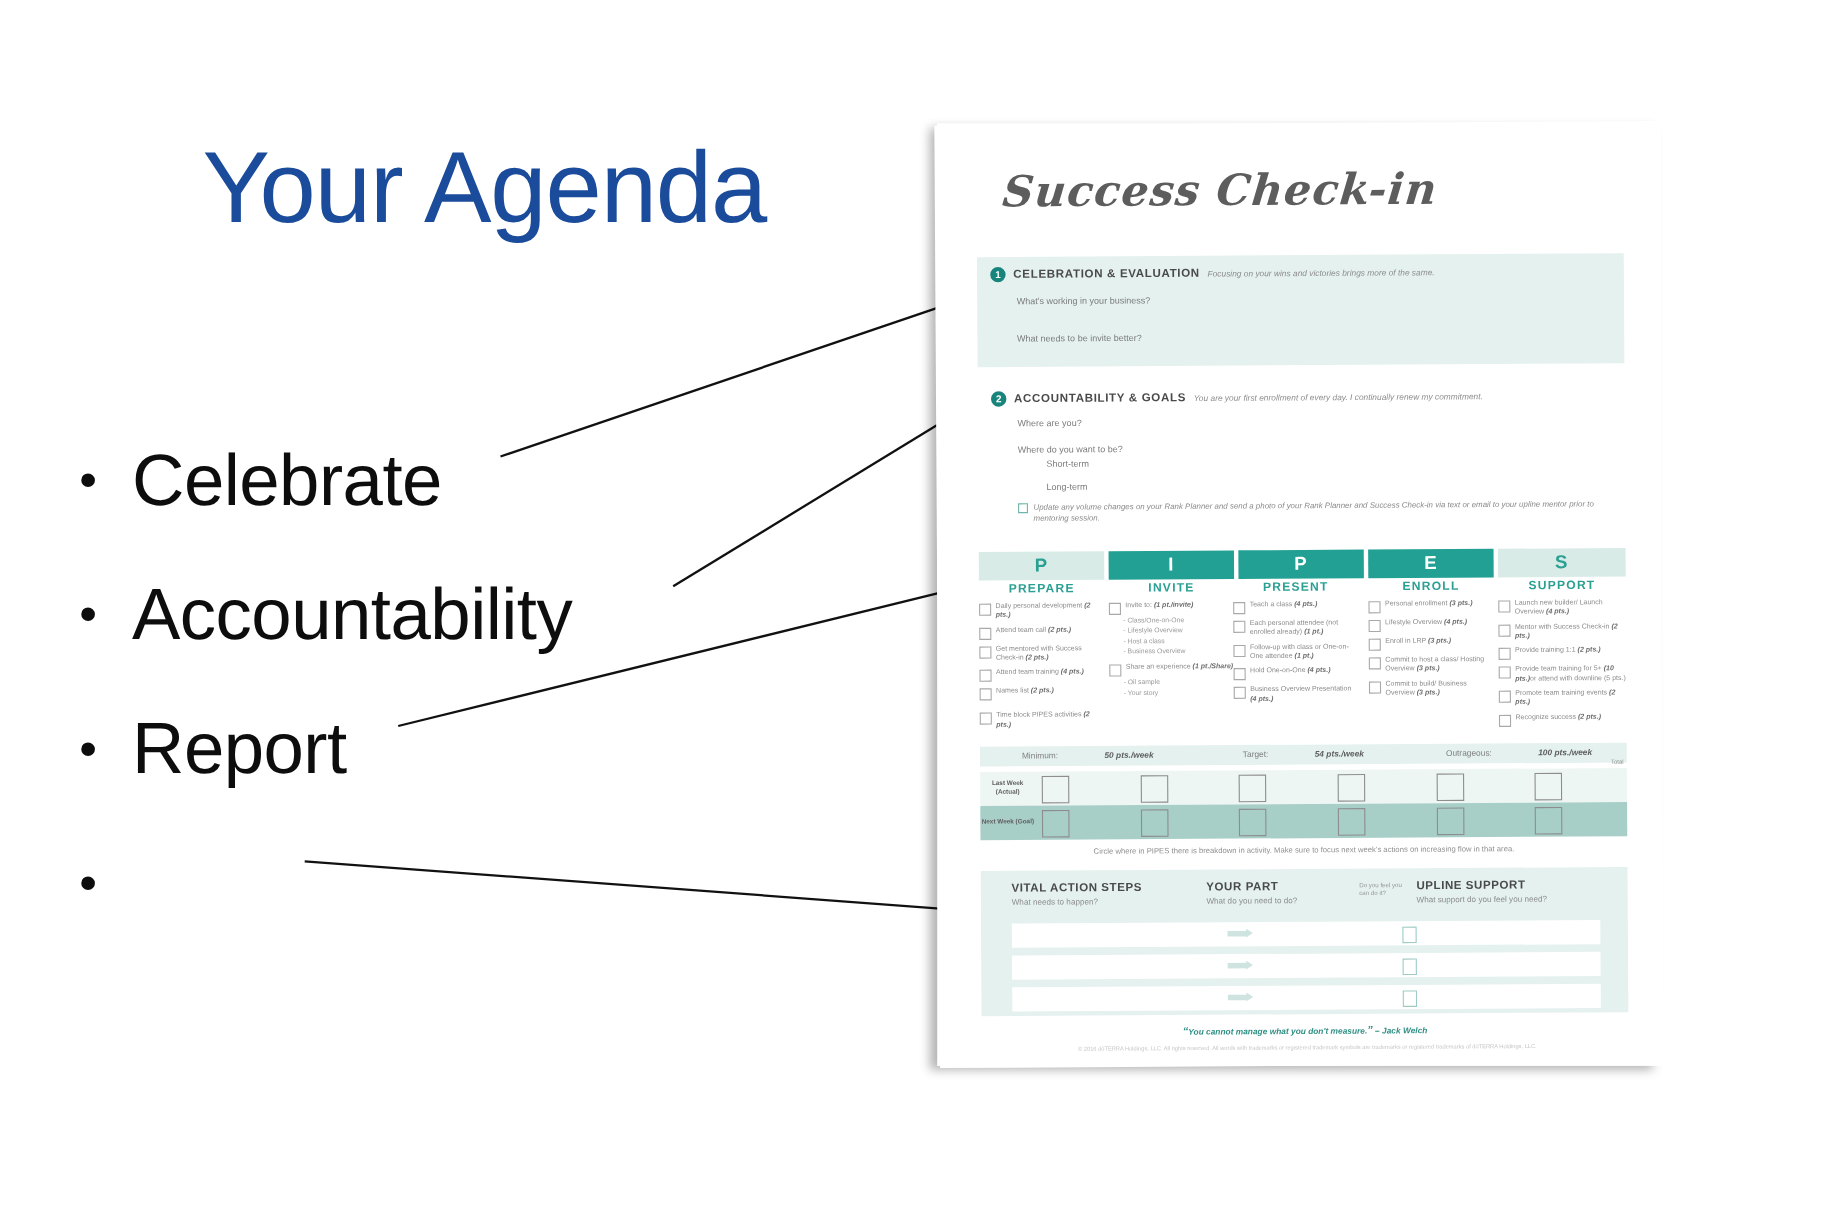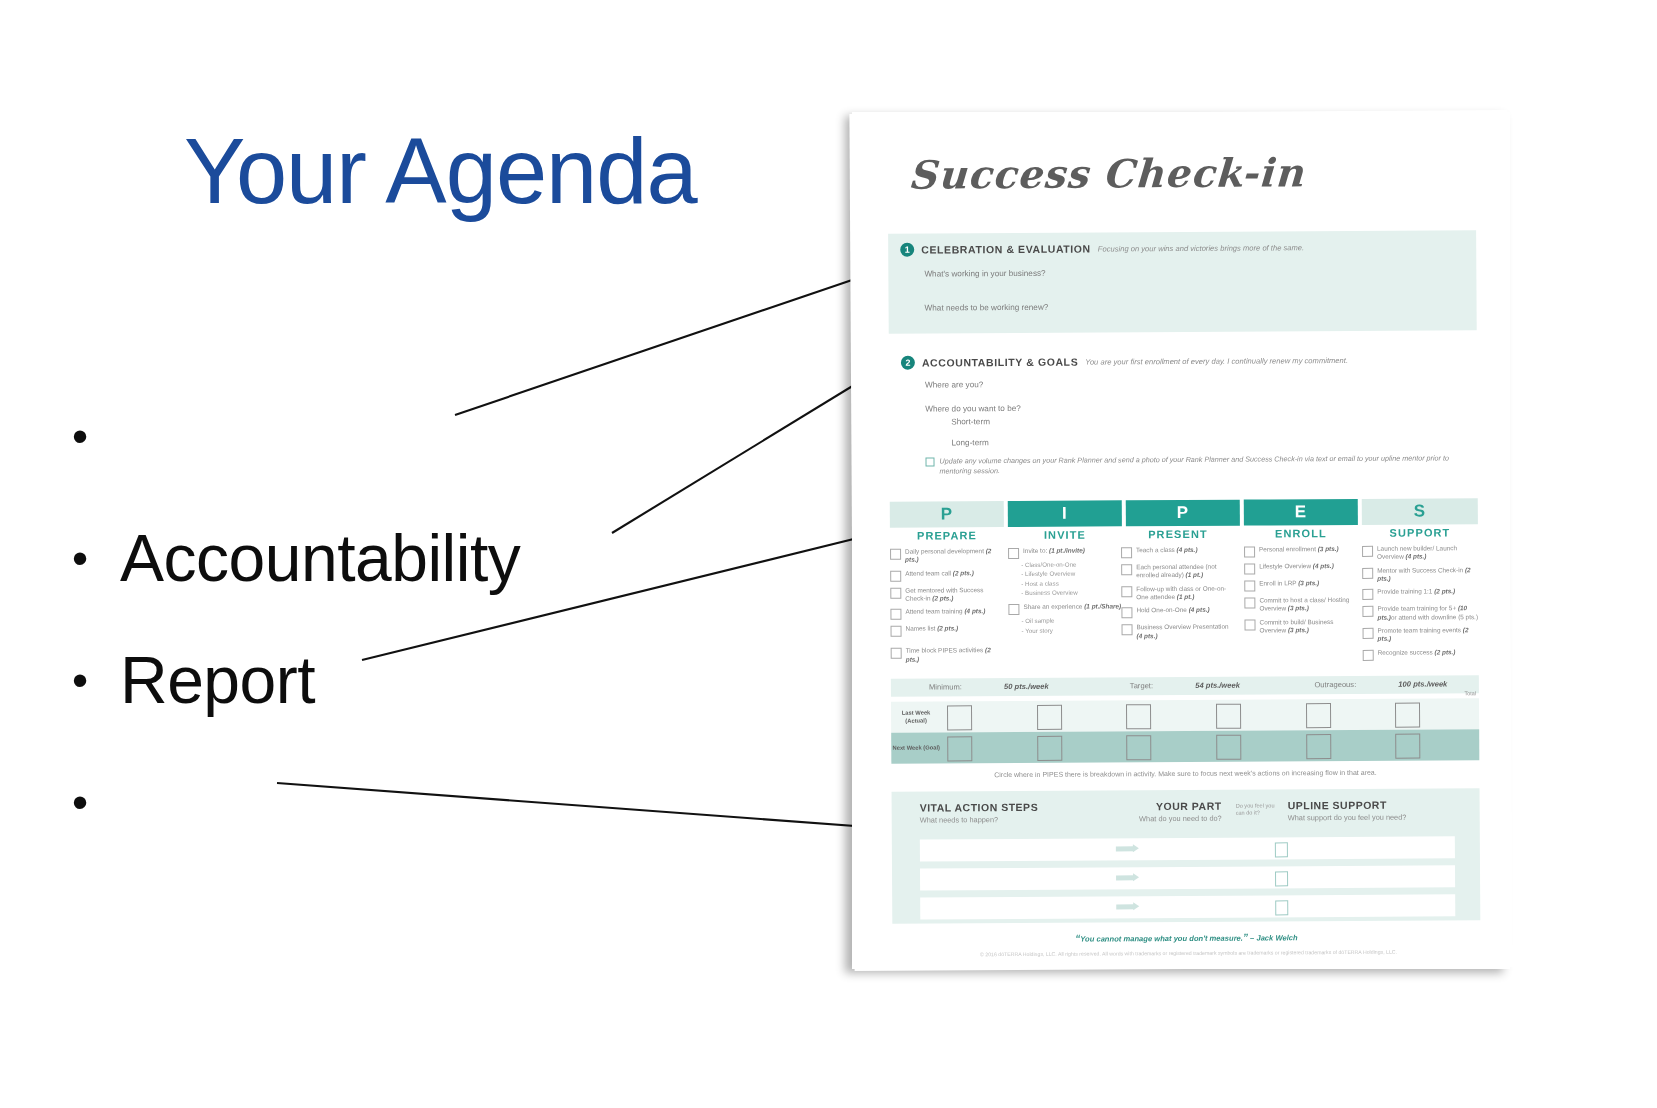--- a/index.html
+++ b/index.html
@@ -206,20 +206,21 @@
   }
 </style>
 </head>
 <body>
 
 <div id="slide-title">Your Agenda</div>
 
 <div id="agenda-list">
   <div class="agenda-item">
     <span class="agenda-bullet">•</span>
+    <span class="agenda-label">Celebrate</span>
   </div>
   <div class="agenda-item">
     <span class="agenda-bullet">•</span>
     <span class="agenda-label">Accountability</span>
   </div>
   <div class="agenda-item">
     <span class="agenda-bullet">•</span>
     <span class="agenda-label">Report</span>
   </div>
   <div class="agenda-item">
@@ -240,21 +241,21 @@
 
   <div id="ws-title">Success Check-in</div>
 
   <div class="sect" id="sect-celebration">
     <div class="sect-head">
       <span class="num-badge">1</span>
       <span class="sect-title">CELEBRATION &amp; EVALUATION</span>
       <span class="sect-sub">Focusing on your wins and victories brings more of the same.</span>
     </div>
     <div class="prompt" style="top:36px">What's working in your business?</div>
-    <div class="prompt" style="top:70px">What needs to be working renew?</div>
+    <div class="prompt" style="top:70px">What needs to be invite better?</div>
   </div>
 
   <div class="sect" id="sect-accountability">
     <div class="sect-head">
       <span class="num-badge">2</span>
       <span class="sect-title">ACCOUNTABILITY &amp; GOALS</span>
       <span class="sect-sub">You are your first enrollment of every day. I continually renew my commitment.</span>
     </div>
     <div class="prompt" style="top:34px">Where are you?</div>
     <div class="prompt" style="top:58px">Where do you want to be?</div>
@@ -457,21 +458,21 @@
     </div>
   </div>
 
   <div id="circle-note">Circle where in PIPES there is breakdown in activity. Make sure to focus next week's actions on increasing flow in that area.</div>
 
   <div id="vas">
     <div class="vas-head" style="left:28px;">
       <div class="vas-h1">VITAL ACTION STEPS</div>
       <div class="vas-h2">What needs to happen?</div>
     </div>
-    <div class="vas-head" style="left:205px;text-align:right;width:125px;">
+    <div class="vas-head" style="left:205px;text-align:left;width:125px;">
       <div class="vas-h1">YOUR PART</div>
       <div class="vas-h2">What do you need to do?</div>
     </div>
     <div class="vas-head" style="left:344px;width:46px;top:13px;">
       <div class="vas-h-small">Do you feel you can do it?</div>
     </div>
     <div class="vas-head" style="left:396px;">
       <div class="vas-h1">UPLINE SUPPORT</div>
       <div class="vas-h2">What support do you feel you need?</div>
     </div>

